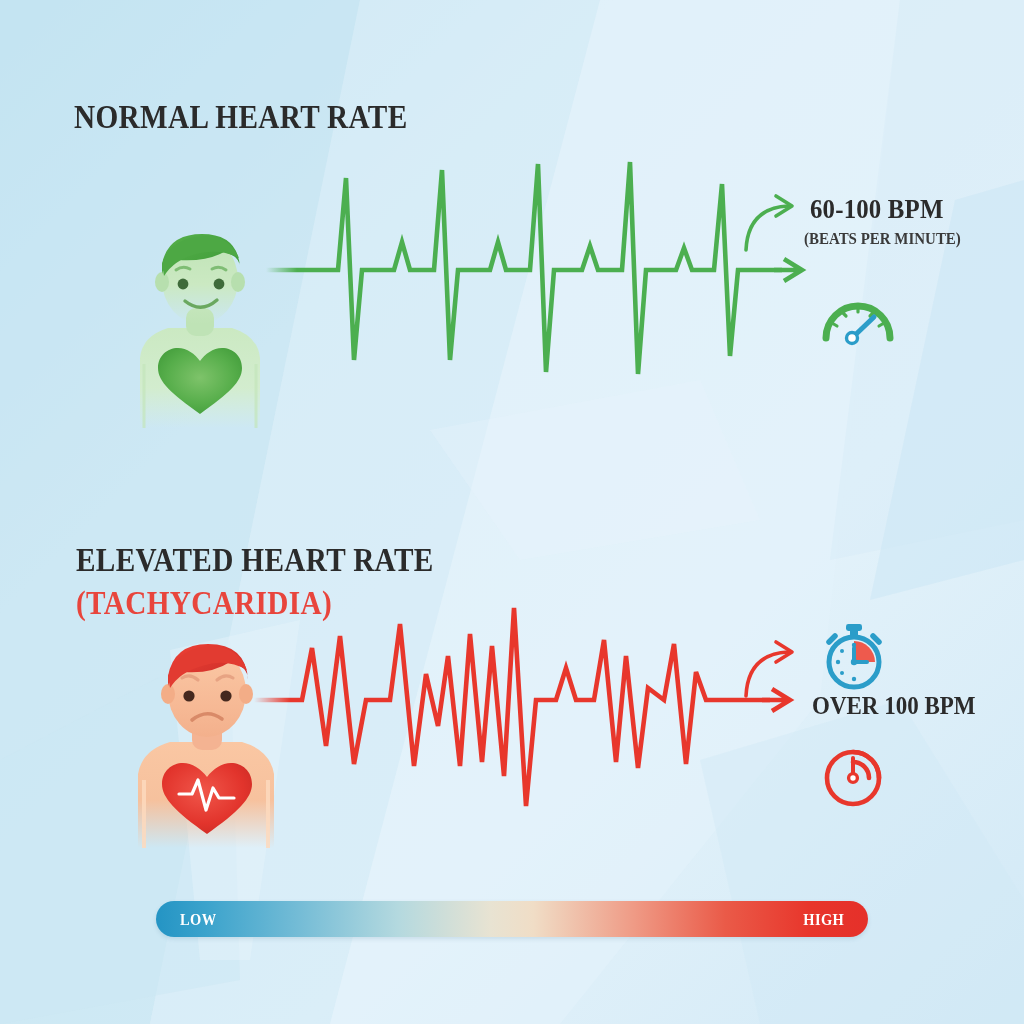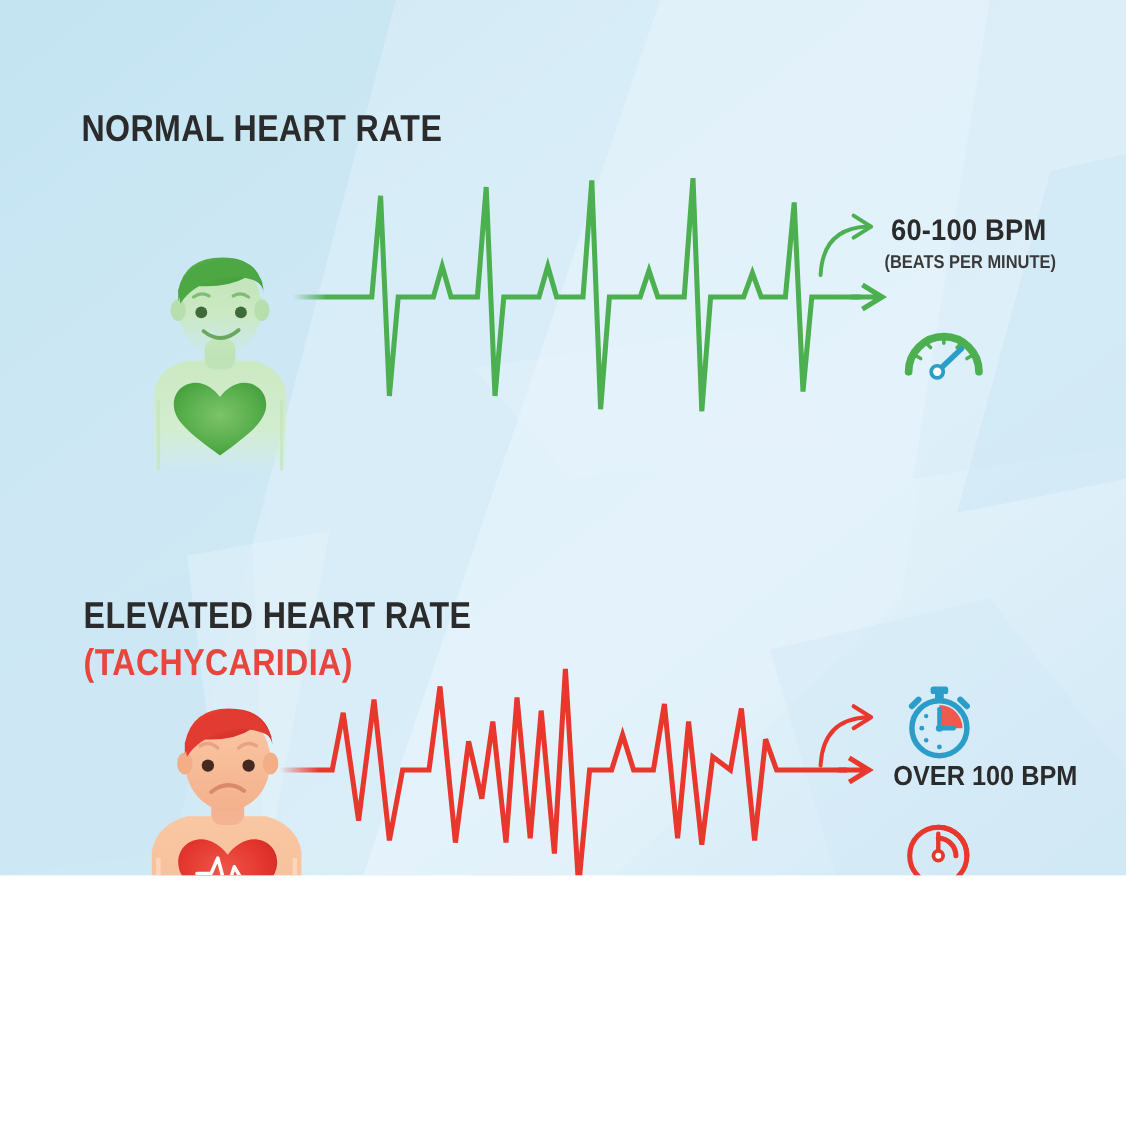--- a/index.html
+++ b/index.html
@@ -4,23 +4,23 @@
 <title>Heart Rate Infographic</title>
 <style>
   html, body {
     margin: 0;
     padding: 0;
     background: #ffffff;
   }
   #page {
     position: relative;
     width: 1024px;
-    height: 796px;
+    height: 1024px;
     overflow: hidden;
-    font-family: Liberation Sans, sans-serif;
+    font-family: Liberation Serif, serif;
     background: linear-gradient(135deg, #cfe9f5 0%, #ddeff8 22%, #e2f1fa 55%, #d6ebf6 100%);
   }
 
   
   .bg-layer { position: absolute; inset: 0; overflow: hidden; }
   .bg-layer svg { display: block; width: 100%; height: 100%; }
 
   
   .heading {
     position: absolute;
@@ -337,14 +337,18 @@
   <div id="bpm-elevated">OVER 100 BPM</div>
 
   <svg class="abs-svg" style="left:820px; top:740px;" width="72" height="72" viewBox="0 0 72 72">
     <circle cx="33" cy="38" r="26" fill="none" stroke="#e8372c" stroke-width="4.6"></circle>
     <path d="M33,12 A26,26 0 0 1 59,38" fill="none" stroke="#e8372c" stroke-width="4.6" stroke-linecap="round"></path>
     <path d="M33,22 A16,16 0 0 1 49,38" fill="none" stroke="#e8372c" stroke-width="4.6" stroke-linecap="round"></path>
     <line x1="33" y1="38" x2="33" y2="18" stroke="#e8372c" stroke-width="4" stroke-linecap="round"></line>
     <circle cx="33" cy="38" r="4.4" fill="#ffffff" stroke="#e8372c" stroke-width="3.4"></circle>
   </svg>
 
+  <div id="scale-bar">
+    <span class="scale-label" id="scale-low">LOW</span>
+    <span class="scale-label" id="scale-high">HIGH</span>
+  </div>
 
 </div>
 
 </body></html>

